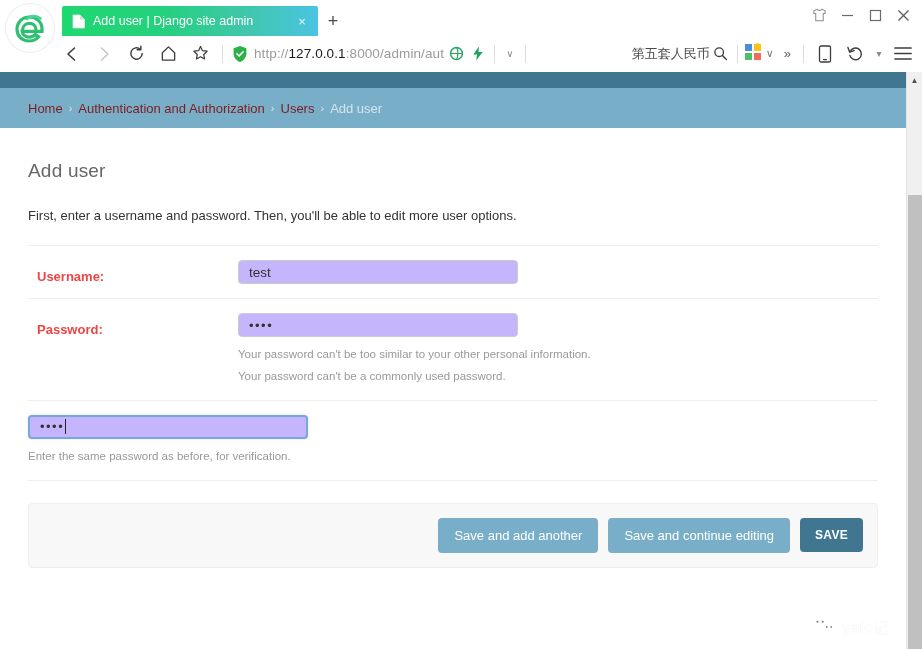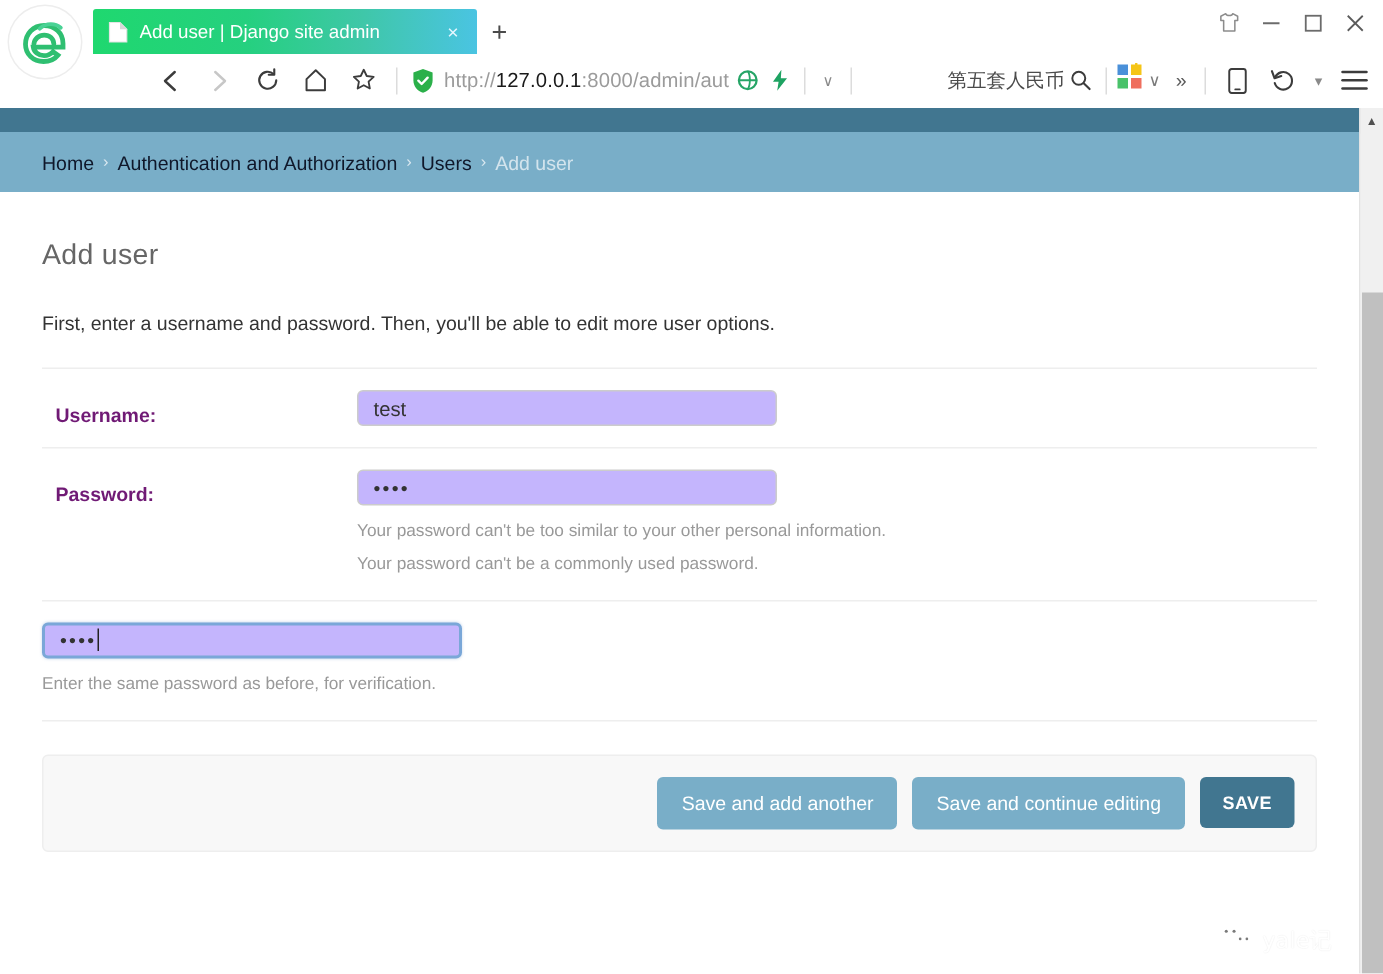--- a/index.html
+++ b/index.html
@@ -99,21 +99,21 @@
     display: flex; align-items: center; justify-content: center;
     color: #6b6b6b;
   }
 
   
   .toolbar {
     height: 36px;
     background: #ffffff;
     display: flex;
     align-items: center;
-    padding-left: 98px;
+    padding-left: 56px;
     padding-right: 4px;
     border-bottom: 1px solid #ffffff;
   }
   .nav-btn {
     width: 32px; height: 30px;
     display: flex; align-items: center; justify-content: center;
     color: #3c3c3c;
     flex: 0 0 32px;
   }
   .nav-btn.disabled { color: #c7c7c7; }
@@ -209,21 +209,21 @@
   }
   .breadcrumbs {
     height: 40px;
     background: #79aec8;
     display: flex;
     align-items: center;
     padding-left: 28px;
     font-size: 13px;
     color: #ffffff;
   }
-  .crumb { color: #0f172a; }
+  .crumb { color: #7f1d1d; }
   .crumb.current { color: #e3eef4; opacity: .85; }
   .crumb-sep { color: #dbe9f1; padding: 0 6px; font-size: 11px; }
 
   .content {
     padding: 0 28px;
     background: #ffffff;
   }
   h1.page-title {
     font-size: 19px;
     font-weight: 400;
@@ -245,21 +245,21 @@
     padding: 14px 0 12px 0;
     border-bottom: 1px solid #eeeeee;
     min-height: 54px;
   }
   .form-row.first { border-top: 1px solid #eeeeee; }
   .flabel {
     width: 210px;
     flex: 0 0 210px;
     font-size: 13px;
     font-weight: bold;
-    color: #701a75;
+    color: #ef4444;
     padding-top: 9px;
     padding-left: 9px;
   }
   .fcontrol { flex: 1; }
   .tinput {
     width: 280px;
     height: 24px;
     border: 1px solid #cccccc;
     border-radius: 4px;
     padding: 0 10px;

